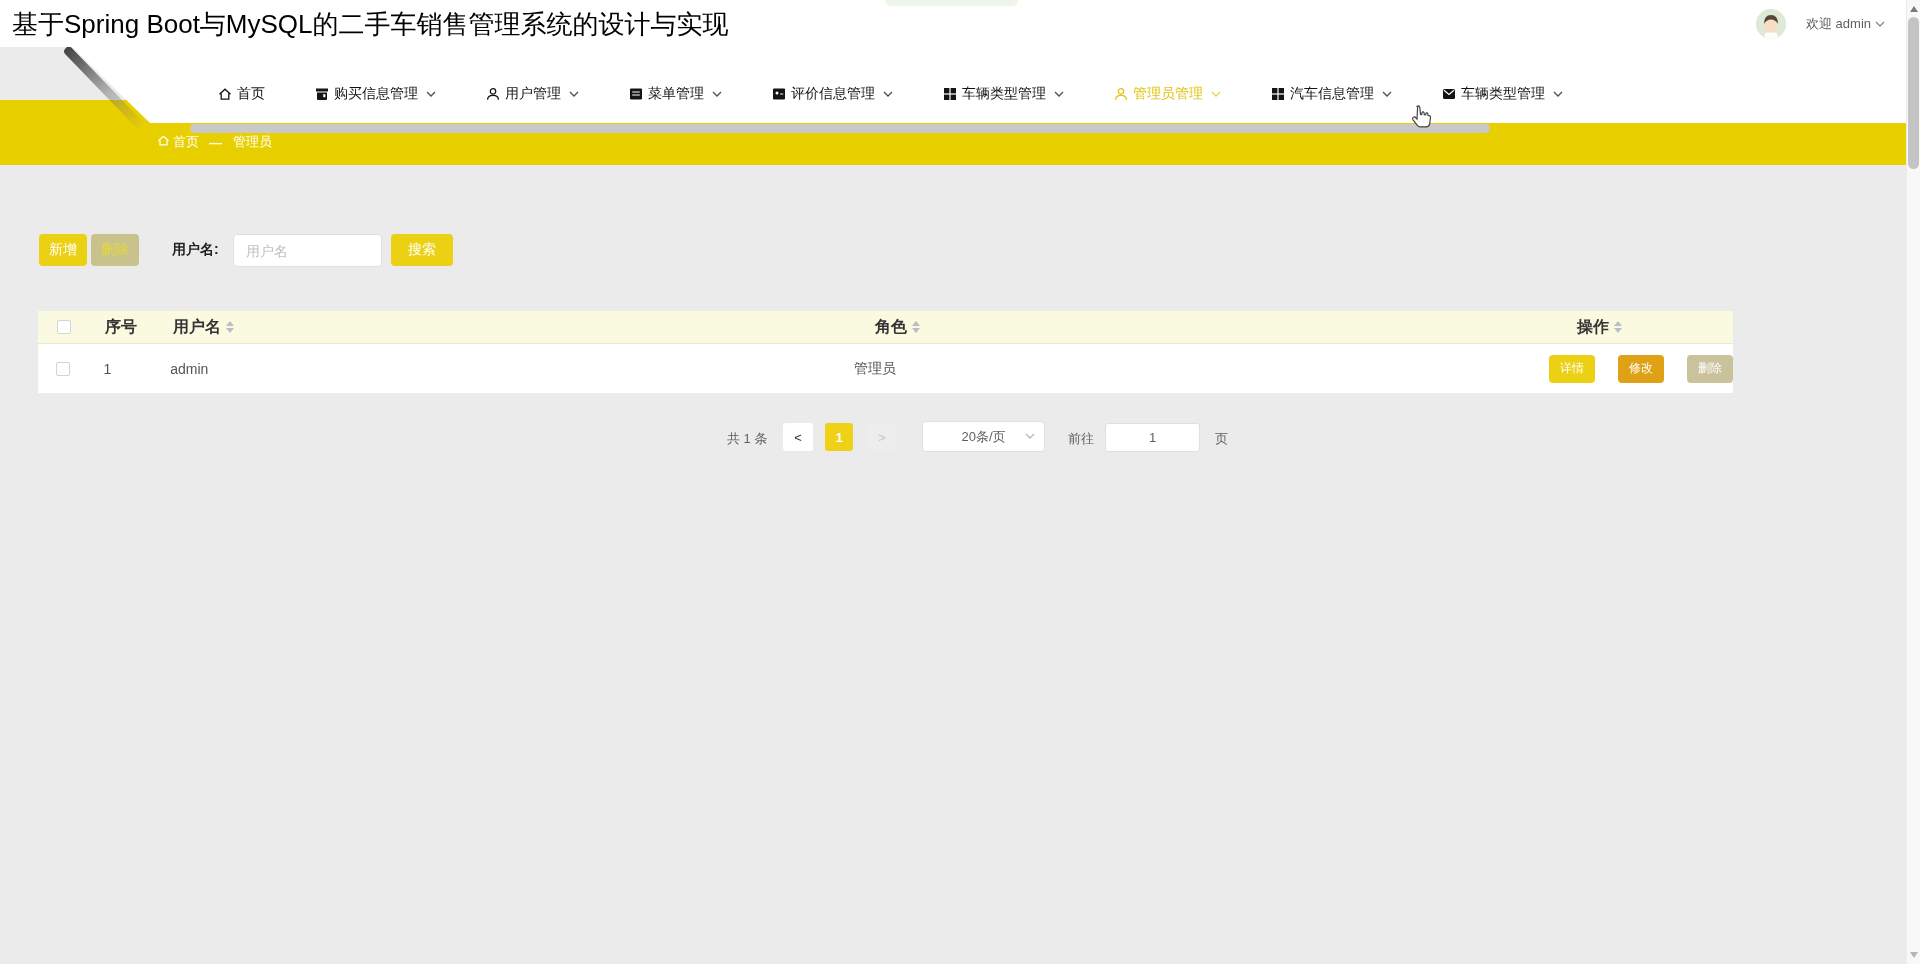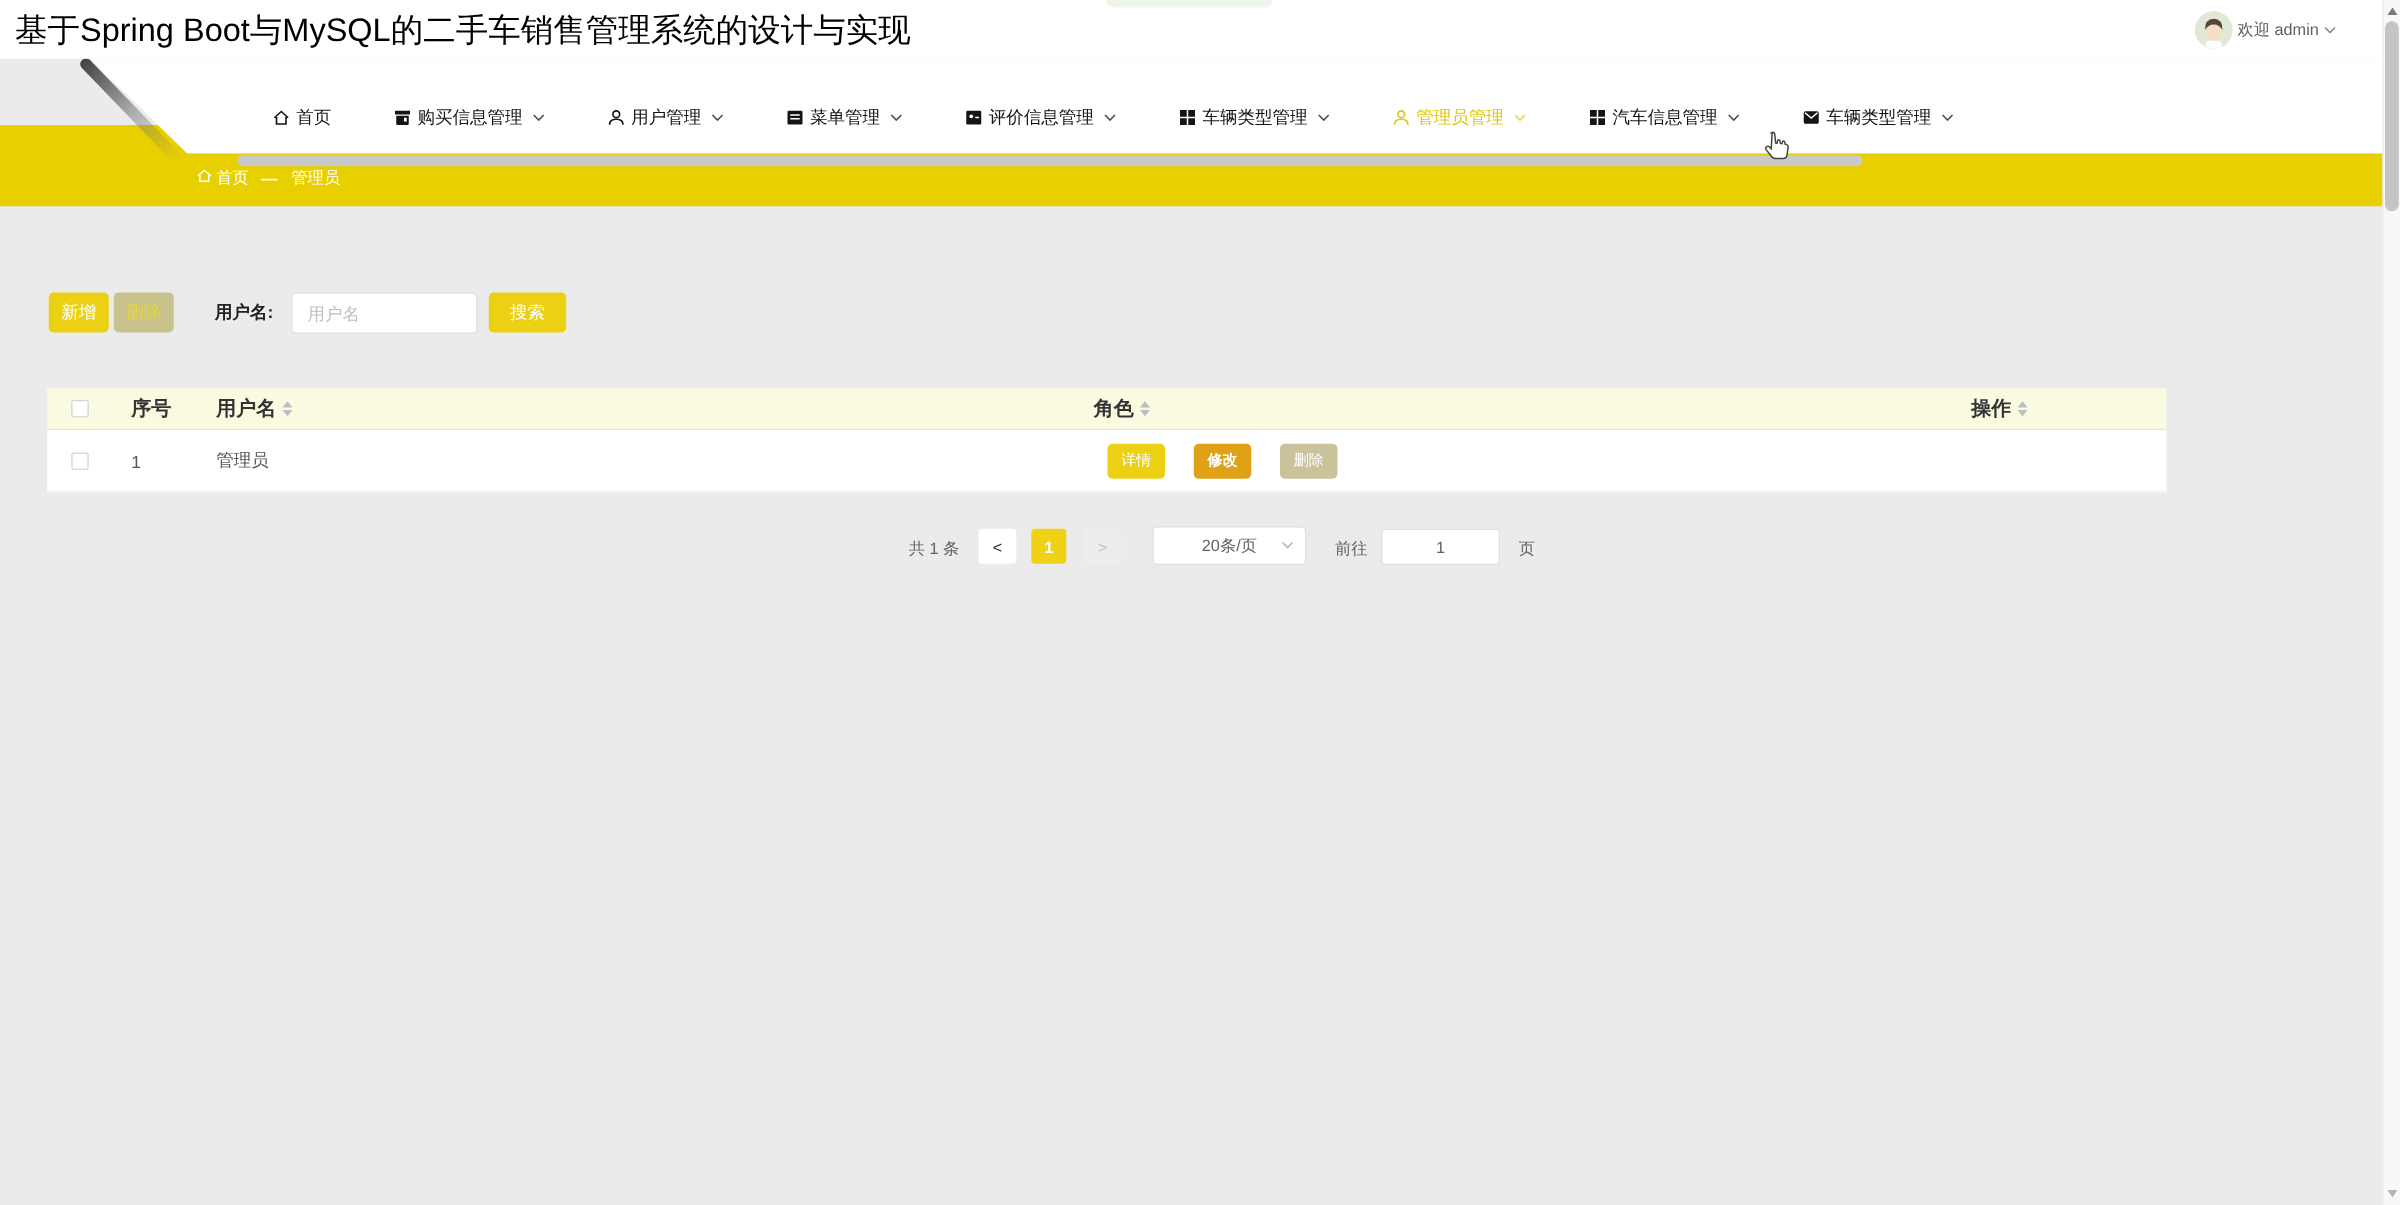--- a/index.html
+++ b/index.html
@@ -4,21 +4,21 @@
 <style>
   * { margin:0; padding:0; box-sizing:border-box; }
   html,body { width:1920px; height:964px; overflow:hidden; }
   body {
     font-family:"Liberation Sans","DejaVu Sans",sans-serif;
     background:#ebebeb; position:relative; color:#333;
   }
   
   .topbar { position:absolute; top:0; left:0; width:1920px; height:47px; background:#fff; z-index:6; }
   .page-title { position:absolute; left:12px; top:7px; font-size:26px; color:#000; white-space:nowrap; }
-  .userbox { position:absolute; left:1756px; top:9px; display:flex; align-items:center; gap:4px; cursor:pointer; }
+  .userbox { position:absolute; left:1756px; top:9px; display:flex; align-items:center; gap:20px; cursor:pointer; }
   .avatar { width:30px; height:30px; border-radius:50%; overflow:hidden; background:#dfe9d5; flex:0 0 auto; }
   .welcome { font-size:13px; color:#5f5f5f; white-space:nowrap; display:flex; align-items:center; gap:4px; }
   .chev { display:inline-flex; color:#8a8a8a; }
   
   .popup-sliver { position:absolute; left:885px; top:0; width:133px; height:6px; background:#eef5ea; border-radius:0 0 8px 8px; z-index:7; }
   
   .yellow-band { position:absolute; left:0; top:100px; width:1920px; height:65px; background:#e8d000; z-index:1; }
   .breadcrumb { position:absolute; left:157px; top:33px; display:flex; align-items:center; gap:10px; color:#fff; font-size:13px; }
   .breadcrumb .crumb { display:flex; align-items:center; gap:3px; cursor:pointer; }
   .breadcrumb .dash { font-weight:700; letter-spacing:1px; }
@@ -61,21 +61,21 @@
   .t-body .cell { font-size:14px; color:#555; }
   .cbx { width:14px; height:14px; appearance:none; -webkit-appearance:none; border:1px solid #d4d4d4; border-radius:2px; background:#fff; cursor:pointer; }
   .sort { display:inline-flex; flex-direction:column; gap:2px; cursor:pointer; }
   .sort i { width:0; height:0; border-left:4px solid transparent; border-right:4px solid transparent; display:block; }
   .s-up   { border-bottom:5px solid #b9bdc4; }
   .s-down { border-top:5px solid #b9bdc4; }
   .t-body .col-actions { gap:7px; padding-left:25px; }
   .abtn { width:46px; height:28px; border:none; border-radius:4px; color:#fff; font-size:12px; cursor:pointer;
     font-family:"Liberation Sans","DejaVu Sans",sans-serif;margin-left:16px; }
   .abtn-detail { background:#ecd013; }
-  .abtn-edit   { background:#dfa216;font-weight:bold; }
+  .abtn-edit   { background:#dfa216; }
   .abtn-del    { background:#c9c29a; }
   
   .pg-text { position:absolute; font-size:13px; color:#606266; }
   .pg-total { left:727px; top:430px; }
   .pg-btn { position:absolute; top:423px; height:28px; border:none; border-radius:3px; font-size:13px; cursor:pointer;
     display:flex; align-items:center; justify-content:center;
     font-family:"Liberation Sans","DejaVu Sans",sans-serif; }
   .pg-prev { left:783px; width:30px; background:#fff; color:#303133; }
   .pg-page { left:825px; width:28px; background:#efd118; color:#fff; font-weight:700; }
   .pg-next { left:867px; width:30px; background:#ededed; color:#c0c4cc; }
@@ -304,20 +304,21 @@
           <i class="s-up"></i>
           <i class="s-down"></i>
         </span>
     </div>
   </div>
   <div class="t-row t-body">
     <div class="col-check">
         <input type="checkbox" class="cbx" style="">
       </div>
     <div class="col-index cell">1</div>
+    <div class="col-user cell">admin</div>
     <div class="col-role cell">管理员</div>
     <div class="col-actions">
       <button class="abtn abtn-detail">详情</button>
       <button class="abtn abtn-edit">修改</button>
       <button class="abtn abtn-del">删除</button>
     </div>
   </div>
 </div>
 
 <span class="pg-text pg-total">共 1 条</span>

